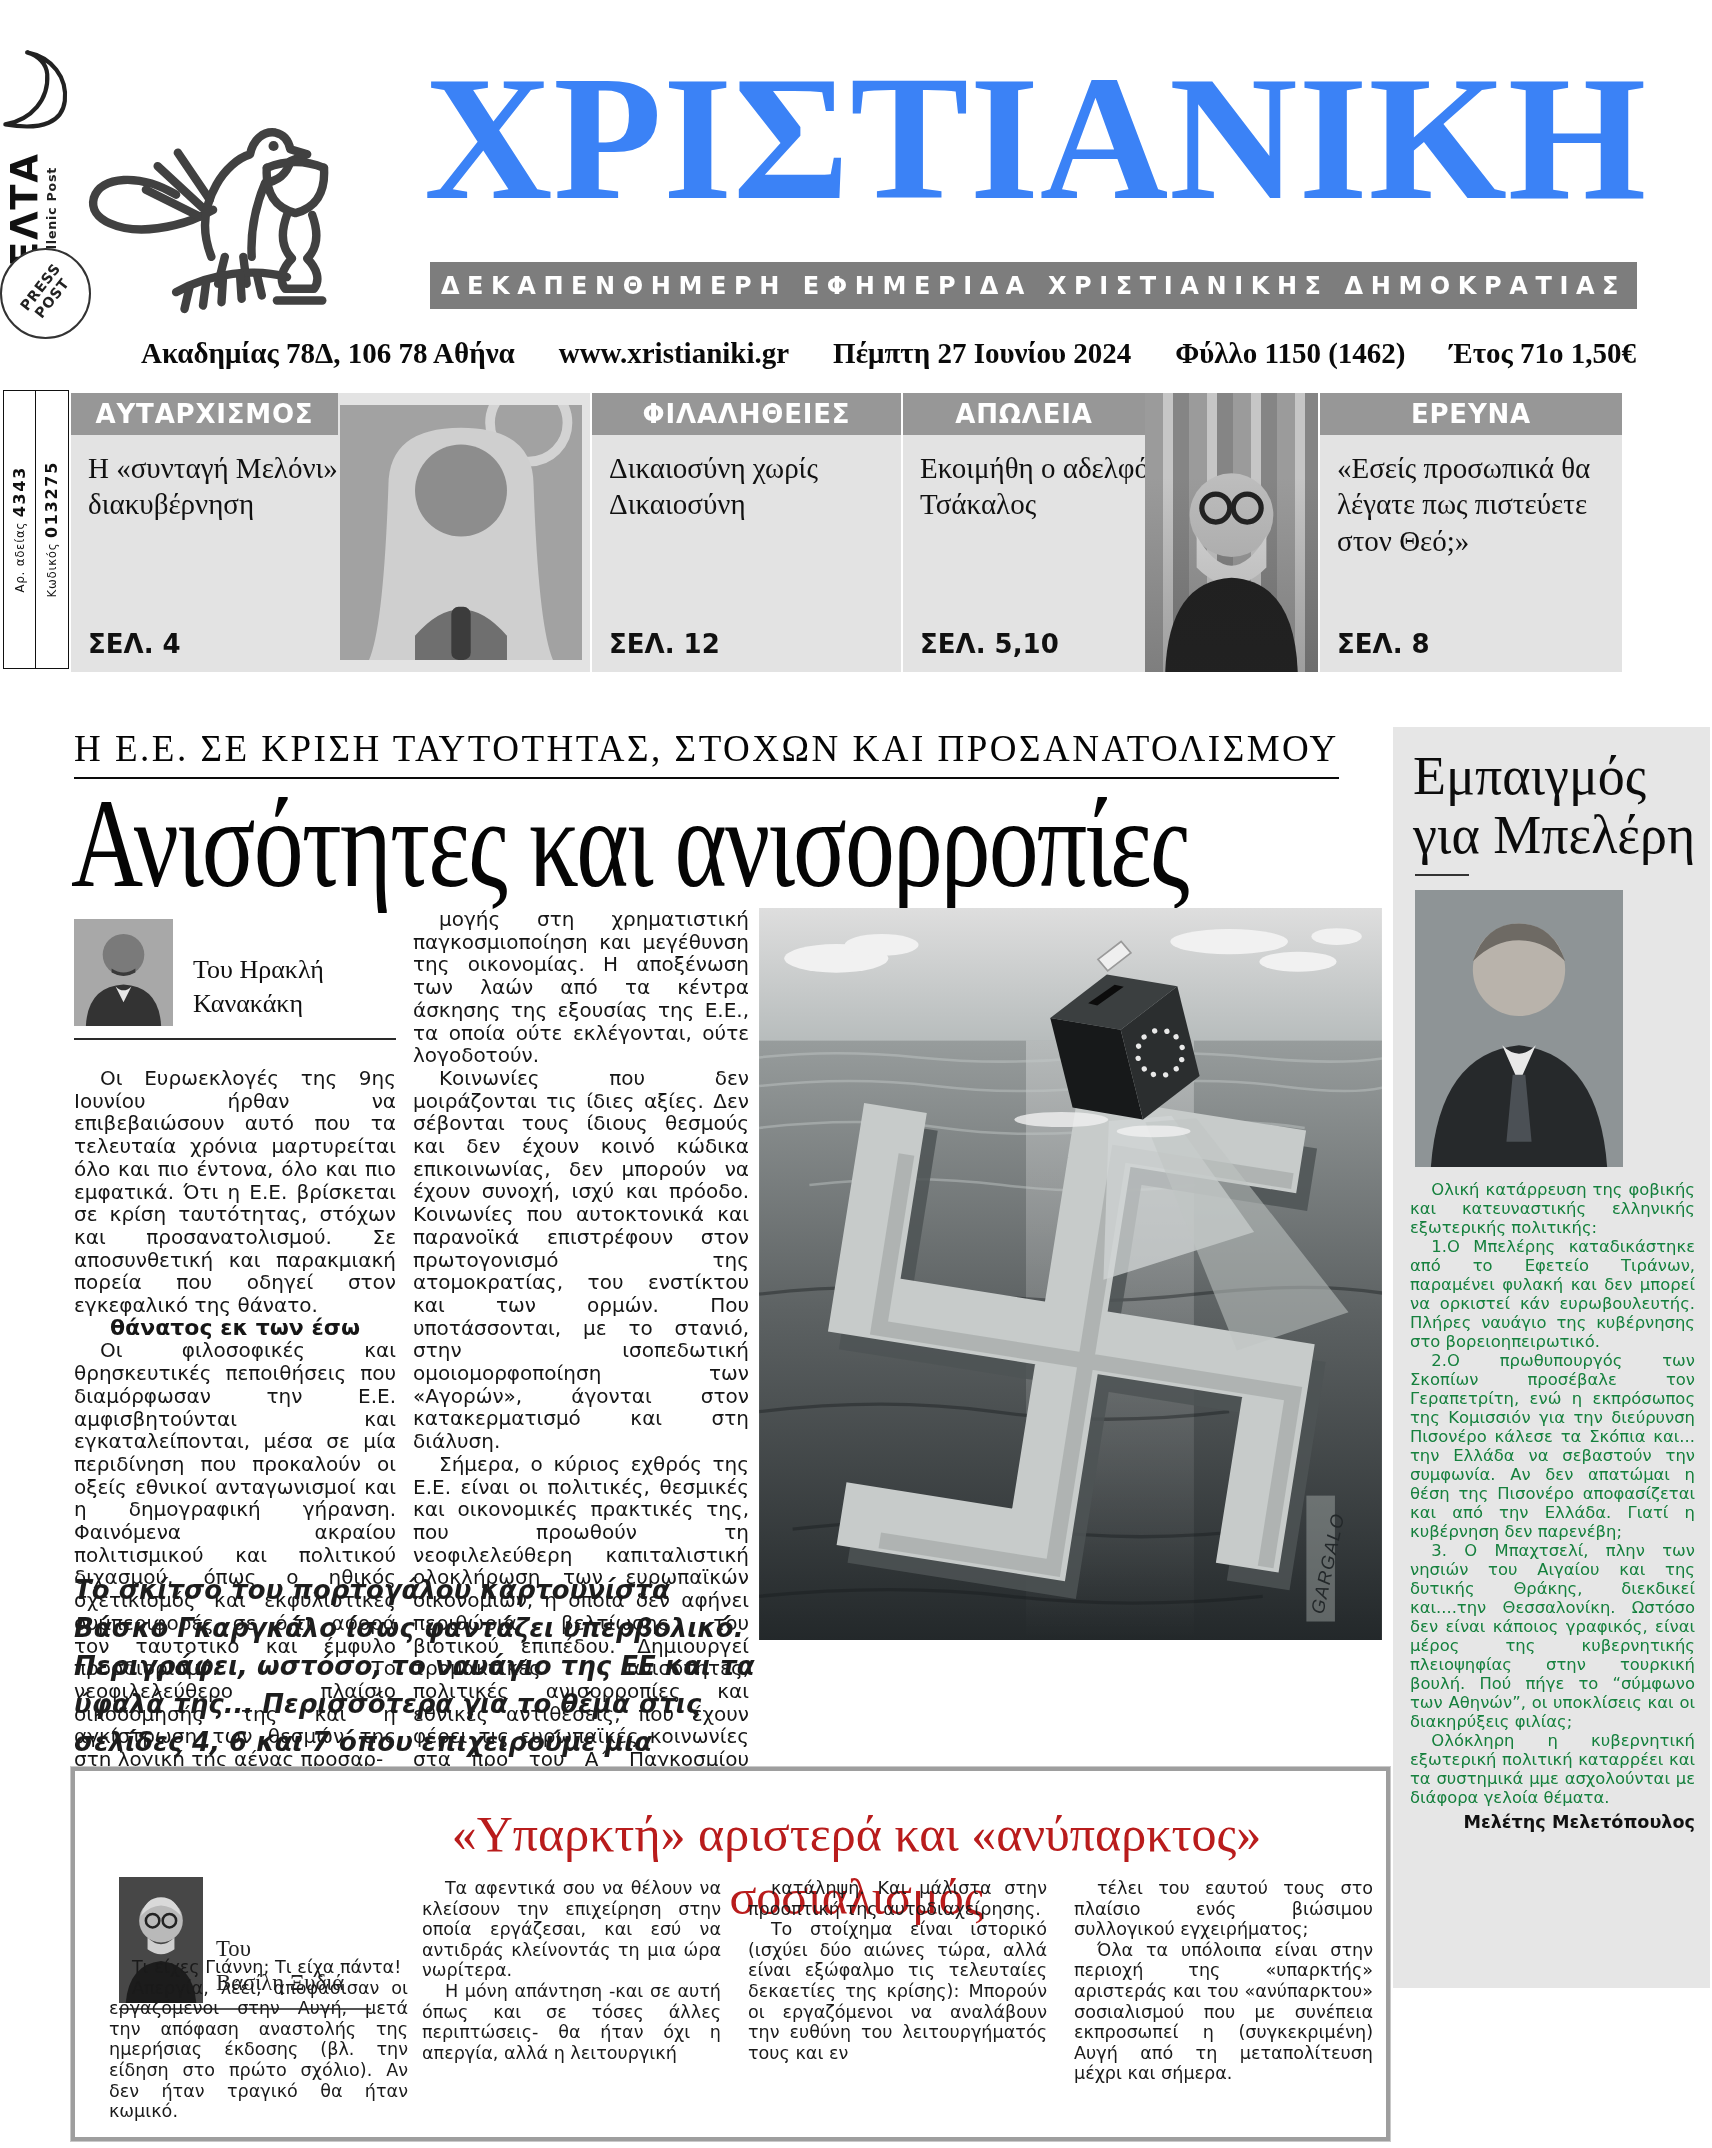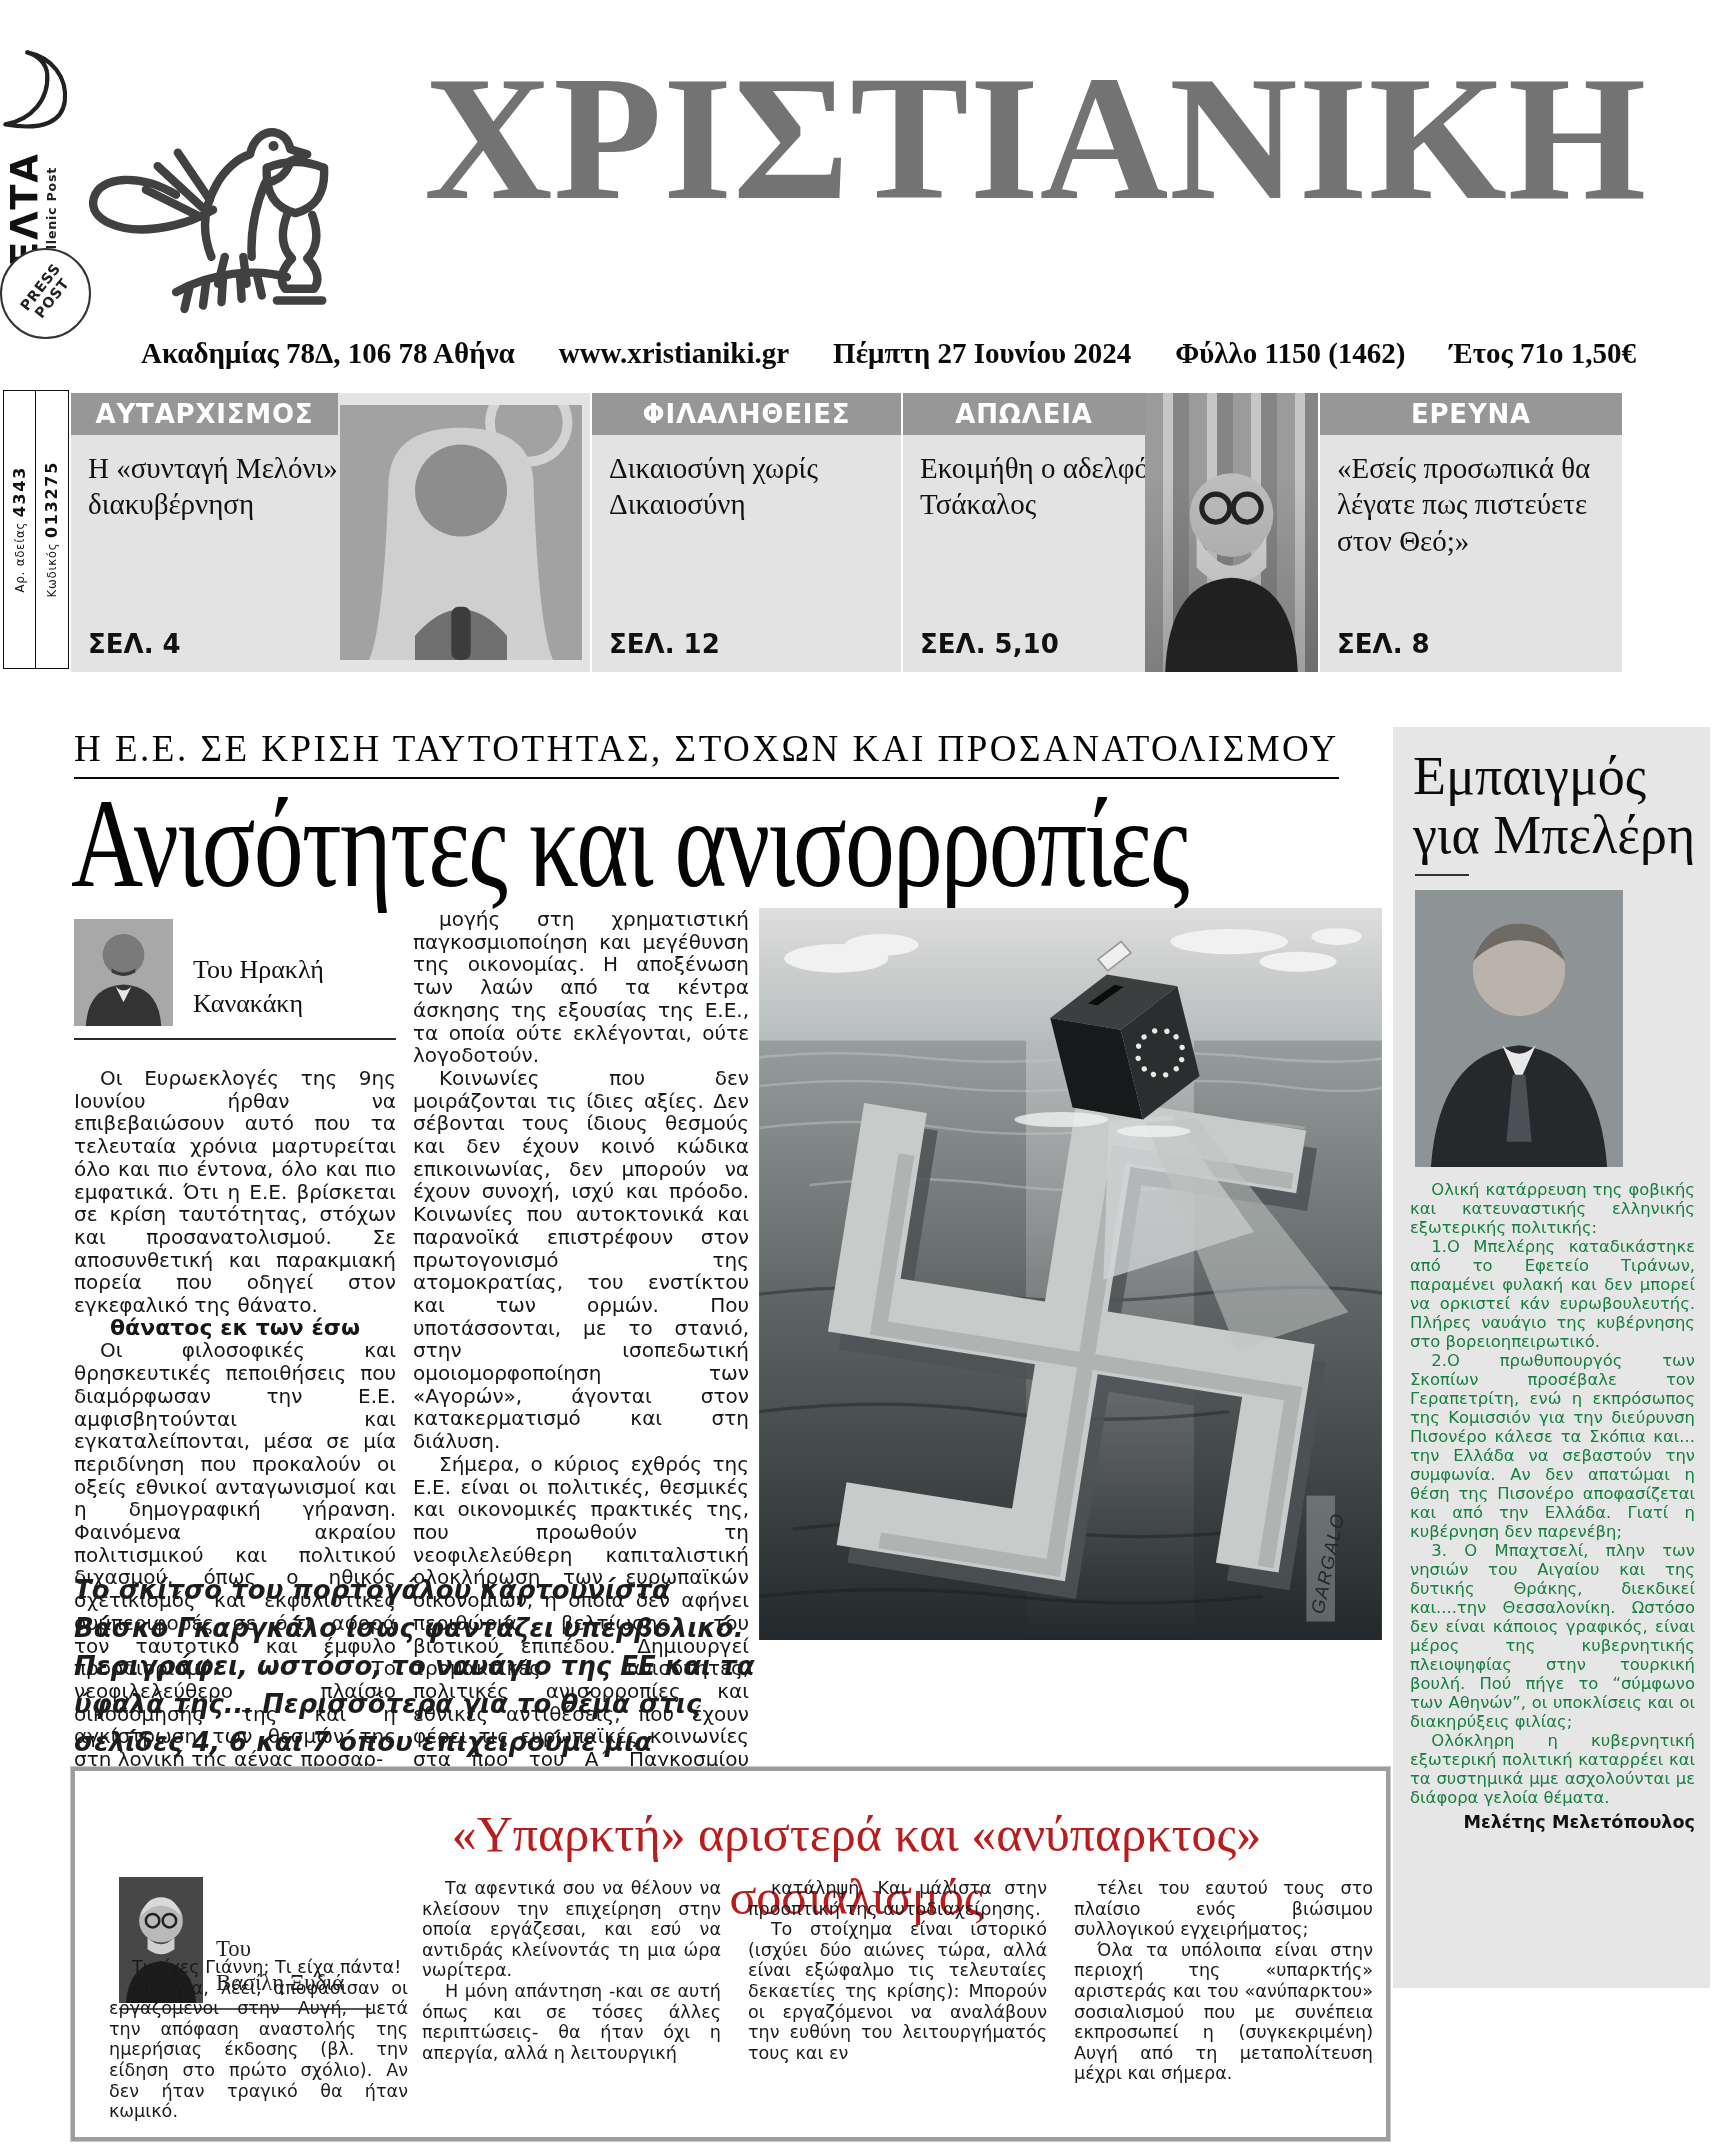--- a/index.html
+++ b/index.html
@@ -21,21 +21,21 @@
   .code-boxes{position:absolute;left:2.5px;top:390px;display:flex;}
   .code-box{width:32px;height:277px;border:1.7px solid #111;display:flex;align-items:center;
             justify-content:center;background:#fff;margin-right:-1.7px;}
   .code-box .vtext{font-size:11.7px;color:#111;letter-spacing:0.8px;white-space:nowrap;}
   .code-box .vtext b{font-size:16px;letter-spacing:1.7px;}
 
   
   .bird-logo{position:absolute;left:77px;top:67px;width:252px;height:252px;}
   .mast-title{position:absolute;left:424px;top:49px;width:1217px;text-align:center;
               font-family:"Liberation Serif",serif;font-weight:bold;font-size:178px;
-              line-height:1;letter-spacing:0.8px;color:#737373;white-space:nowrap;}
+              line-height:1;letter-spacing:0.8px;color:#3b82f6;white-space:nowrap;}
   .mast-subbar{position:absolute;left:430px;top:262px;width:1207px;height:47px;background:#7d7d7d;
                color:#fff;display:flex;align-items:center;justify-content:center;
                font-weight:bold;font-size:24px;letter-spacing:7.6px;white-space:nowrap;}
   .info-row{position:absolute;left:141px;top:337px;width:1495px;display:flex;
             justify-content:space-between;font-family:"Liberation Serif",serif;
             font-weight:bold;font-size:29px;color:#0a0a0a;white-space:nowrap;}
 
   
   .teasers{position:absolute;left:71px;top:393px;width:1571px;height:279px;display:flex;gap:2px;}
   .teaser{position:relative;background:#e3e3e3;flex:none;}
@@ -146,20 +146,21 @@
         <path d="M134,262 L128,288 M154,254 L150,284 M174,248 L172,280 M194,246 L196,276 M214,246 L220,272"></path>
         <path d="M226,120 q34,-14 68,0"></path>
         <path d="M226,120 C224,150 236,168 260,174 C284,168 296,150 294,120"></path>
         <path d="M250,176 C242,198 244,216 256,228 C244,240 240,254 248,264 L282,264 C290,254 286,240 274,228 C286,216 288,198 280,176"></path>
         <path d="M238,278 L292,278"></path>
       </g>
       <circle cx="234" cy="94" r="6" fill="#414141"></circle>
     </svg>
   </div>
   <div class="mast-title">ΧΡΙΣΤΙΑΝΙΚΗ</div>
+  <div class="mast-subbar">ΔΕΚΑΠΕΝΘΗΜΕΡΗ ΕΦΗΜΕΡΙΔΑ ΧΡΙΣΤΙΑΝΙΚΗΣ ΔΗΜΟΚΡΑΤΙΑΣ</div>
   <div class="info-row">
     <span>Ακαδημίας 78Δ, 106 78 Αθήνα</span>
     <span>www.xristianiki.gr</span>
     <span>Πέμπτη 27 Ιουνίου 2024</span>
     <span>Φύλλο 1150 (1462)</span>
     <span>Έτος 71ο 1,50€</span>
   </div>
 
   <div class="teasers">
     <div class="teaser t1">

